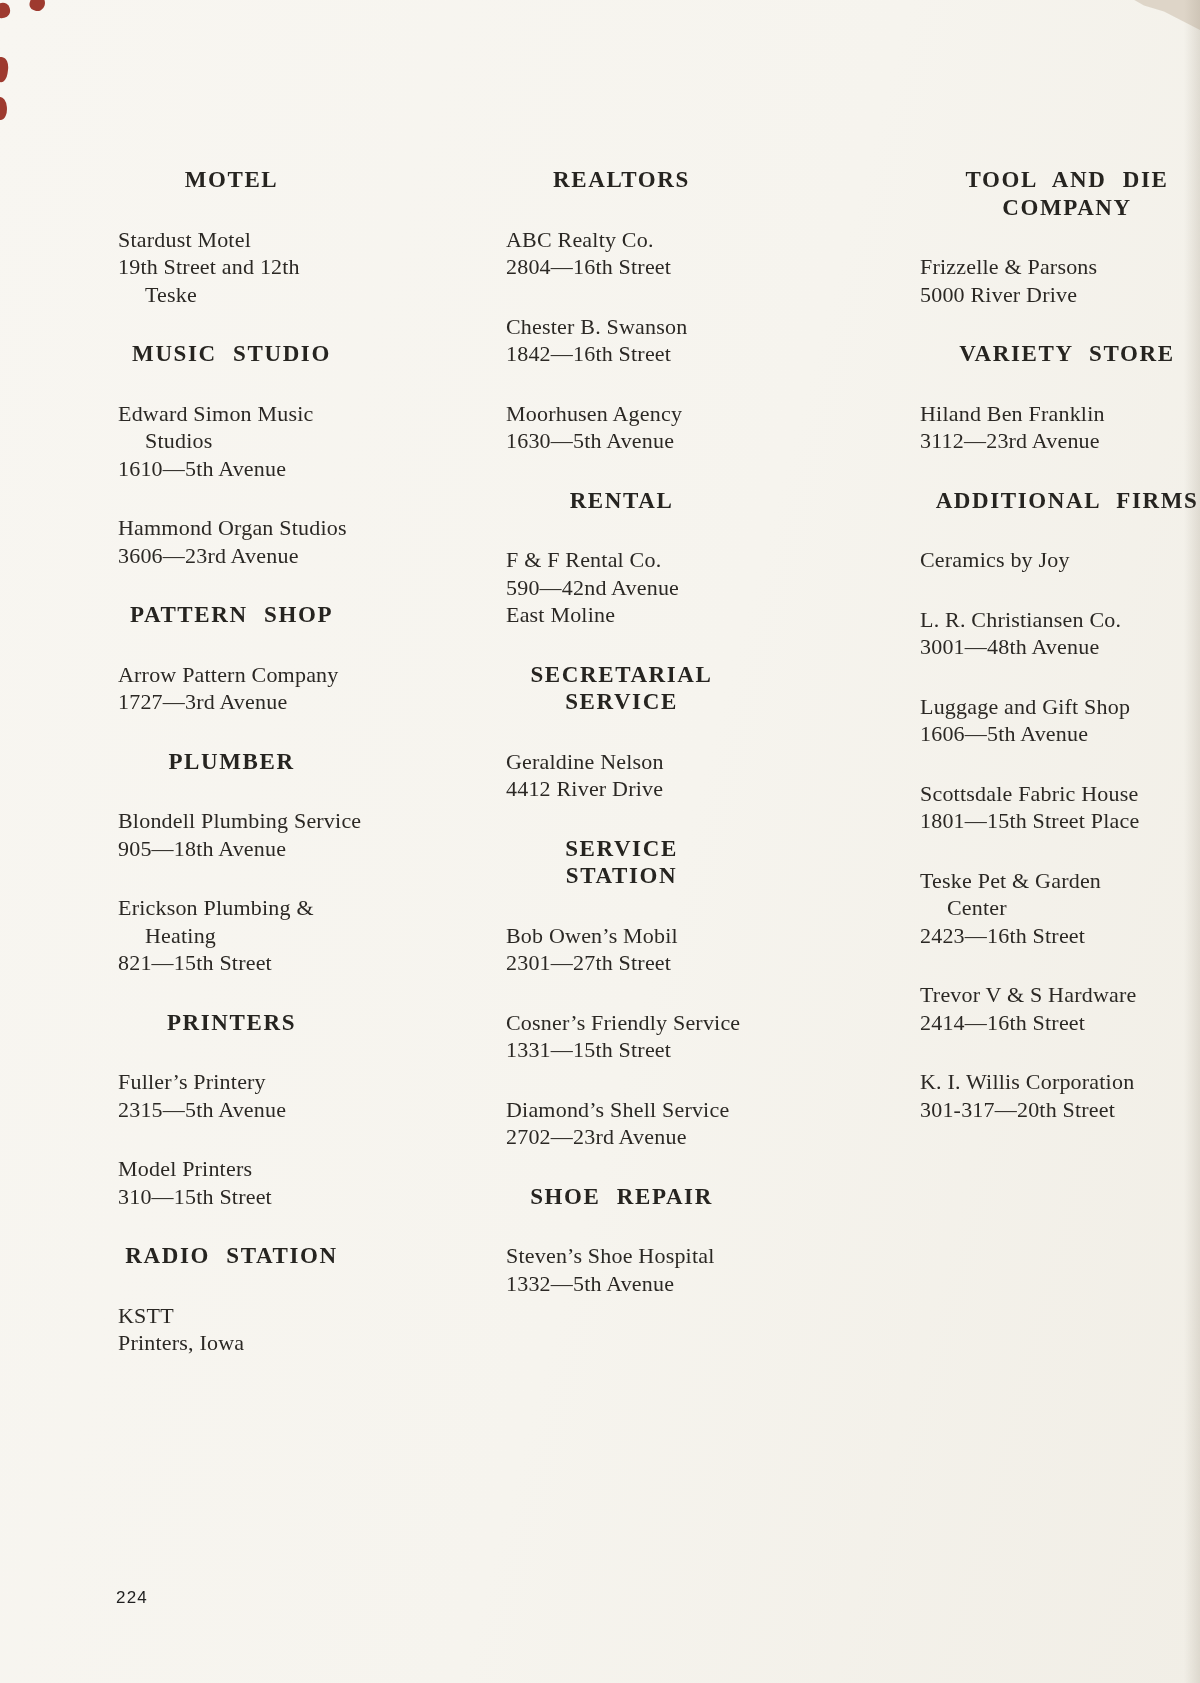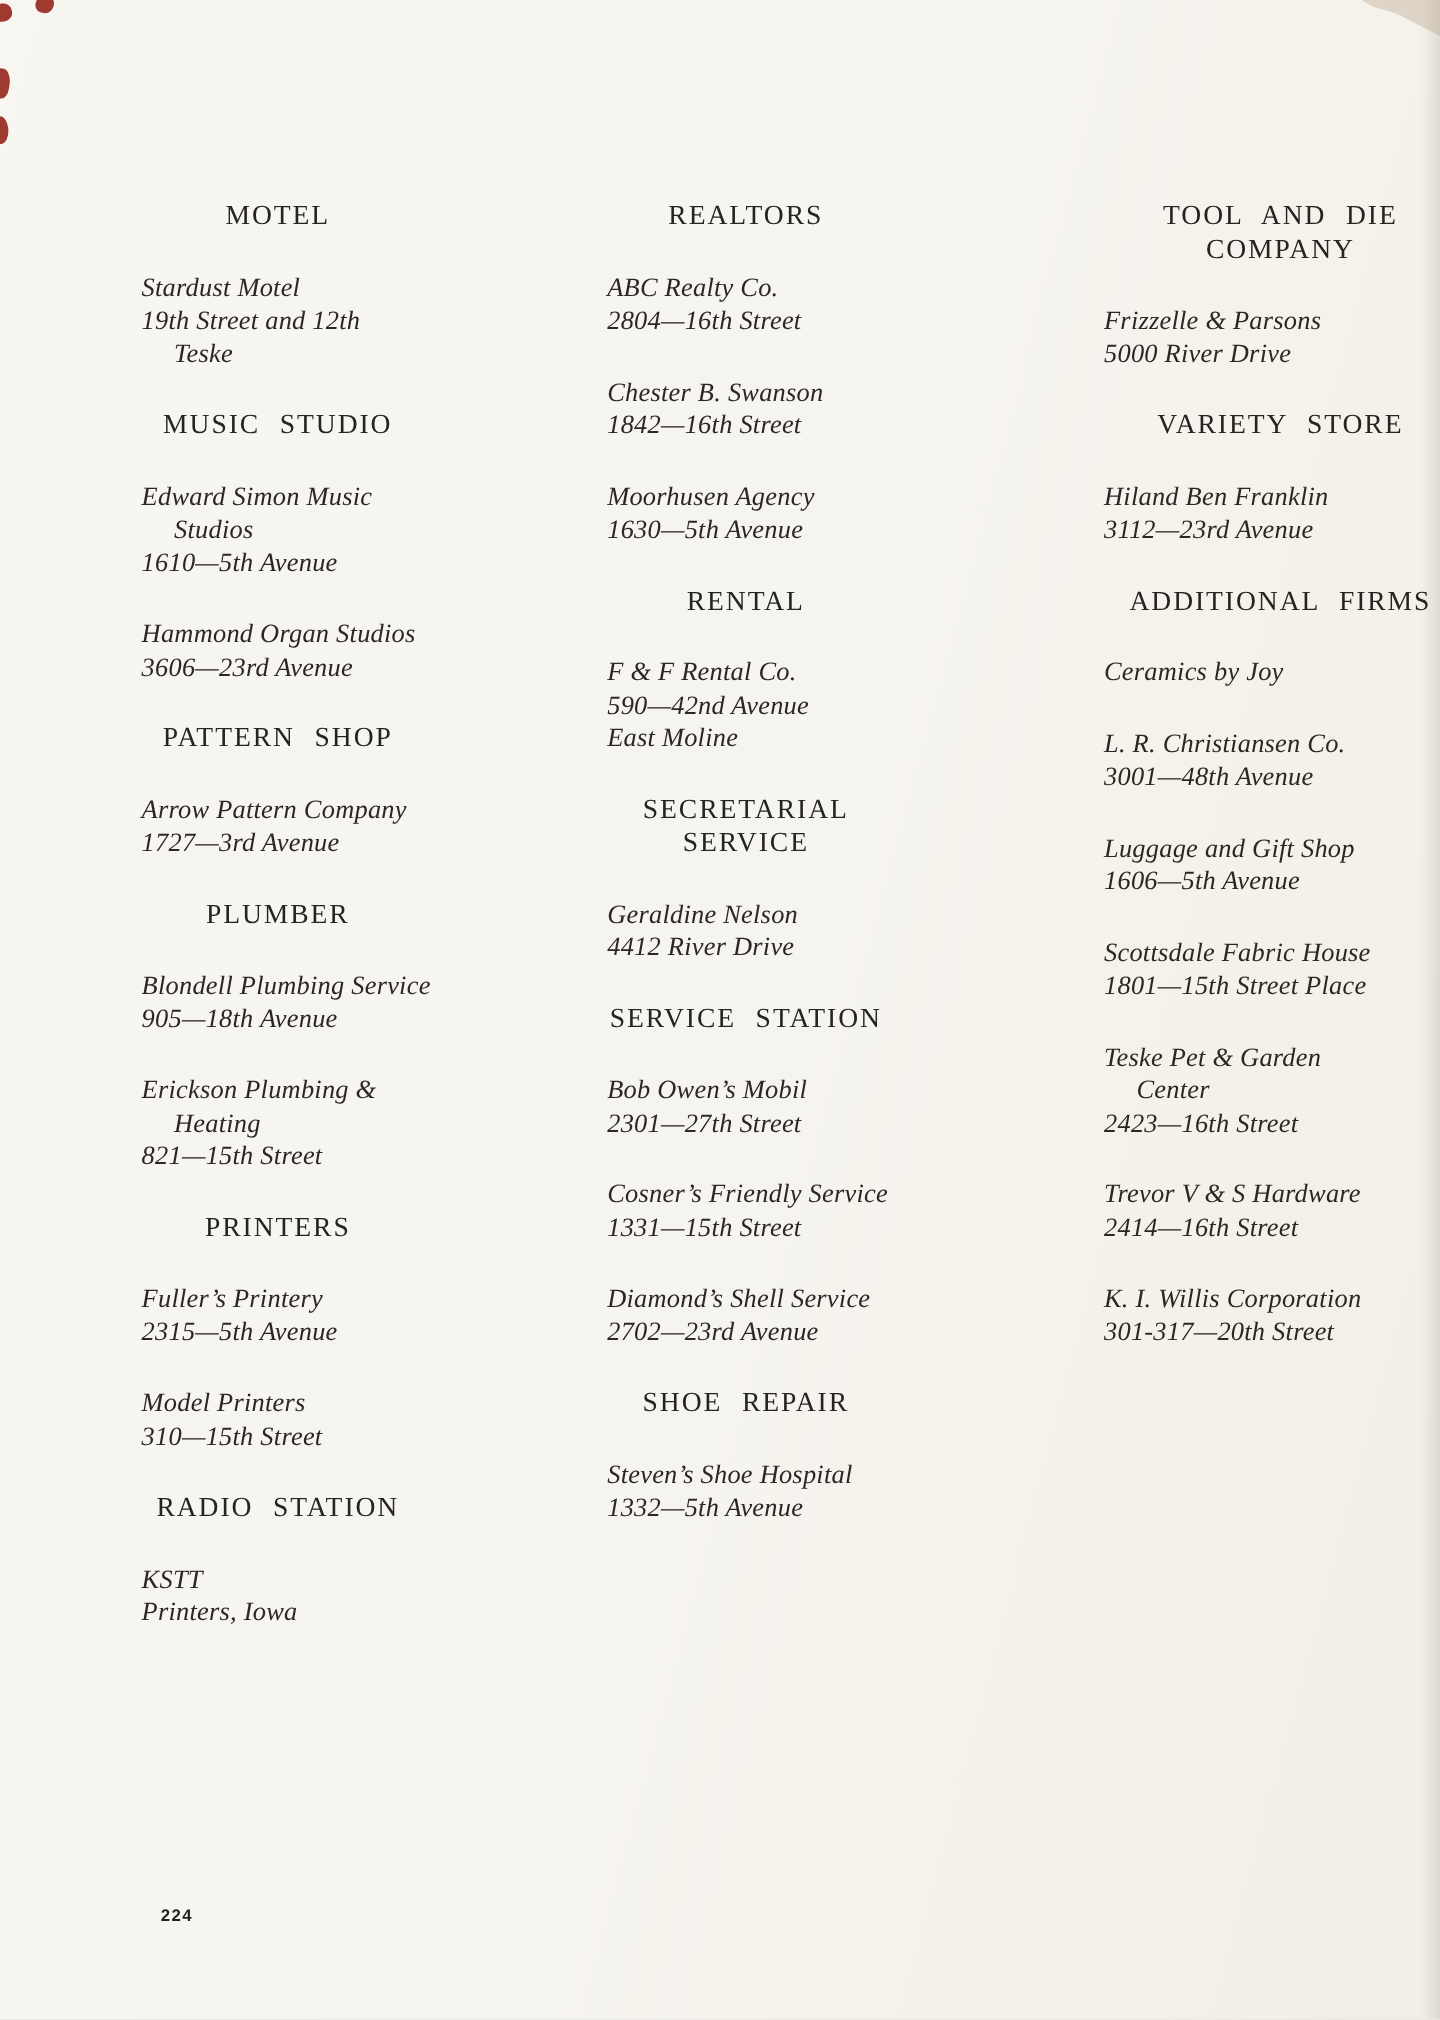--- a/index.html
+++ b/index.html
@@ -28,30 +28,30 @@
   .mark.m3{left:-7px;top:57px;width:15px;height:25px;border-radius:48% 52% 40% 60%;transform:rotate(8deg);}
   .mark.m4{left:-6px;top:97px;width:13px;height:23px;border-radius:50% 45% 55% 45%;transform:rotate(-6deg);}
   .column{position:absolute;top:166px;}
   .c1{left:118px;width:282px;}
   .c2{left:506px;width:286px;}
   .c3{left:920px;width:294px;}
   .cat{
     font-size:23px;line-height:27.5px;
     letter-spacing:1.6px;word-spacing:9px;
     text-align:center;
-    margin:0 0 32px 0;font-weight:normal;color:#262420;
+    margin:0 0 32px 0;font-weight:bold;color:#262420;
   }
   .c1 .cat,.c2 .cat{margin-right:55px;}
-  .entry{font-size:22px;line-height:27.5px;margin:0 0 32px 0;letter-spacing:.2px;font-style:italic;}
+  .entry{font-size:22px;line-height:27.5px;margin:0 0 32px 0;letter-spacing:.2px;}
   .line{white-space:nowrap;}
   .line.indent{padding-left:27px;}
   .pagenum{
-    position:absolute;left:134px;top:1588px;
+    position:absolute;left:116px;top:1588px;
     font-family:"Liberation Sans", sans-serif;
-    font-size:14px;letter-spacing:1.2px;color:#1f1f1f;font-weight:bold;
+    font-size:17px;letter-spacing:1.2px;color:#1f1f1f;
   }
 </style>
 </head>
 <body>
 
 <div class="page">
   <div class="mark m1"></div>
   <div class="mark m2"></div>
   <div class="mark m3"></div>
   <div class="mark m4"></div>

